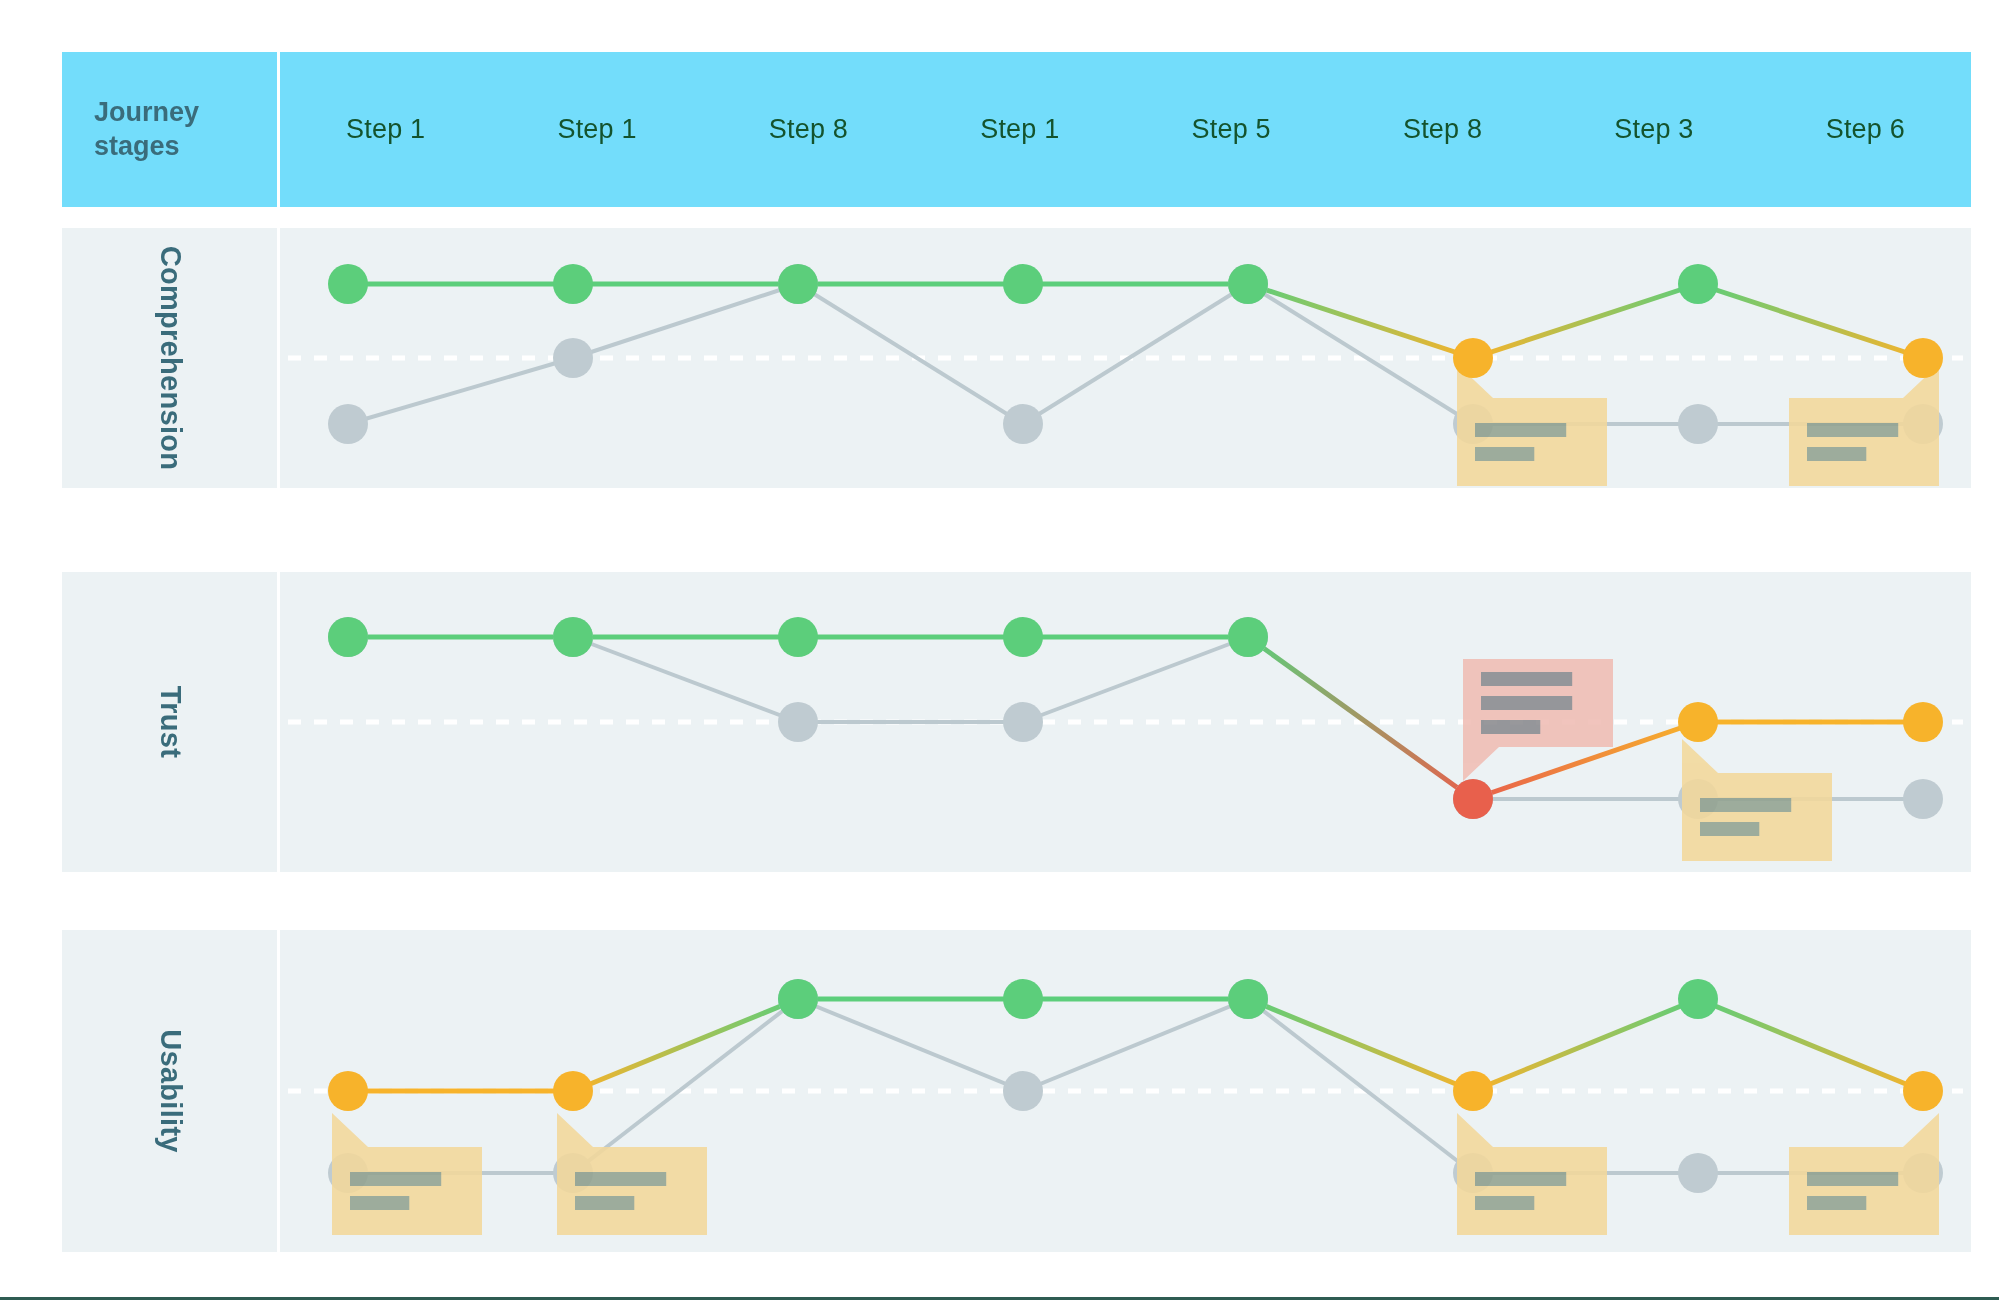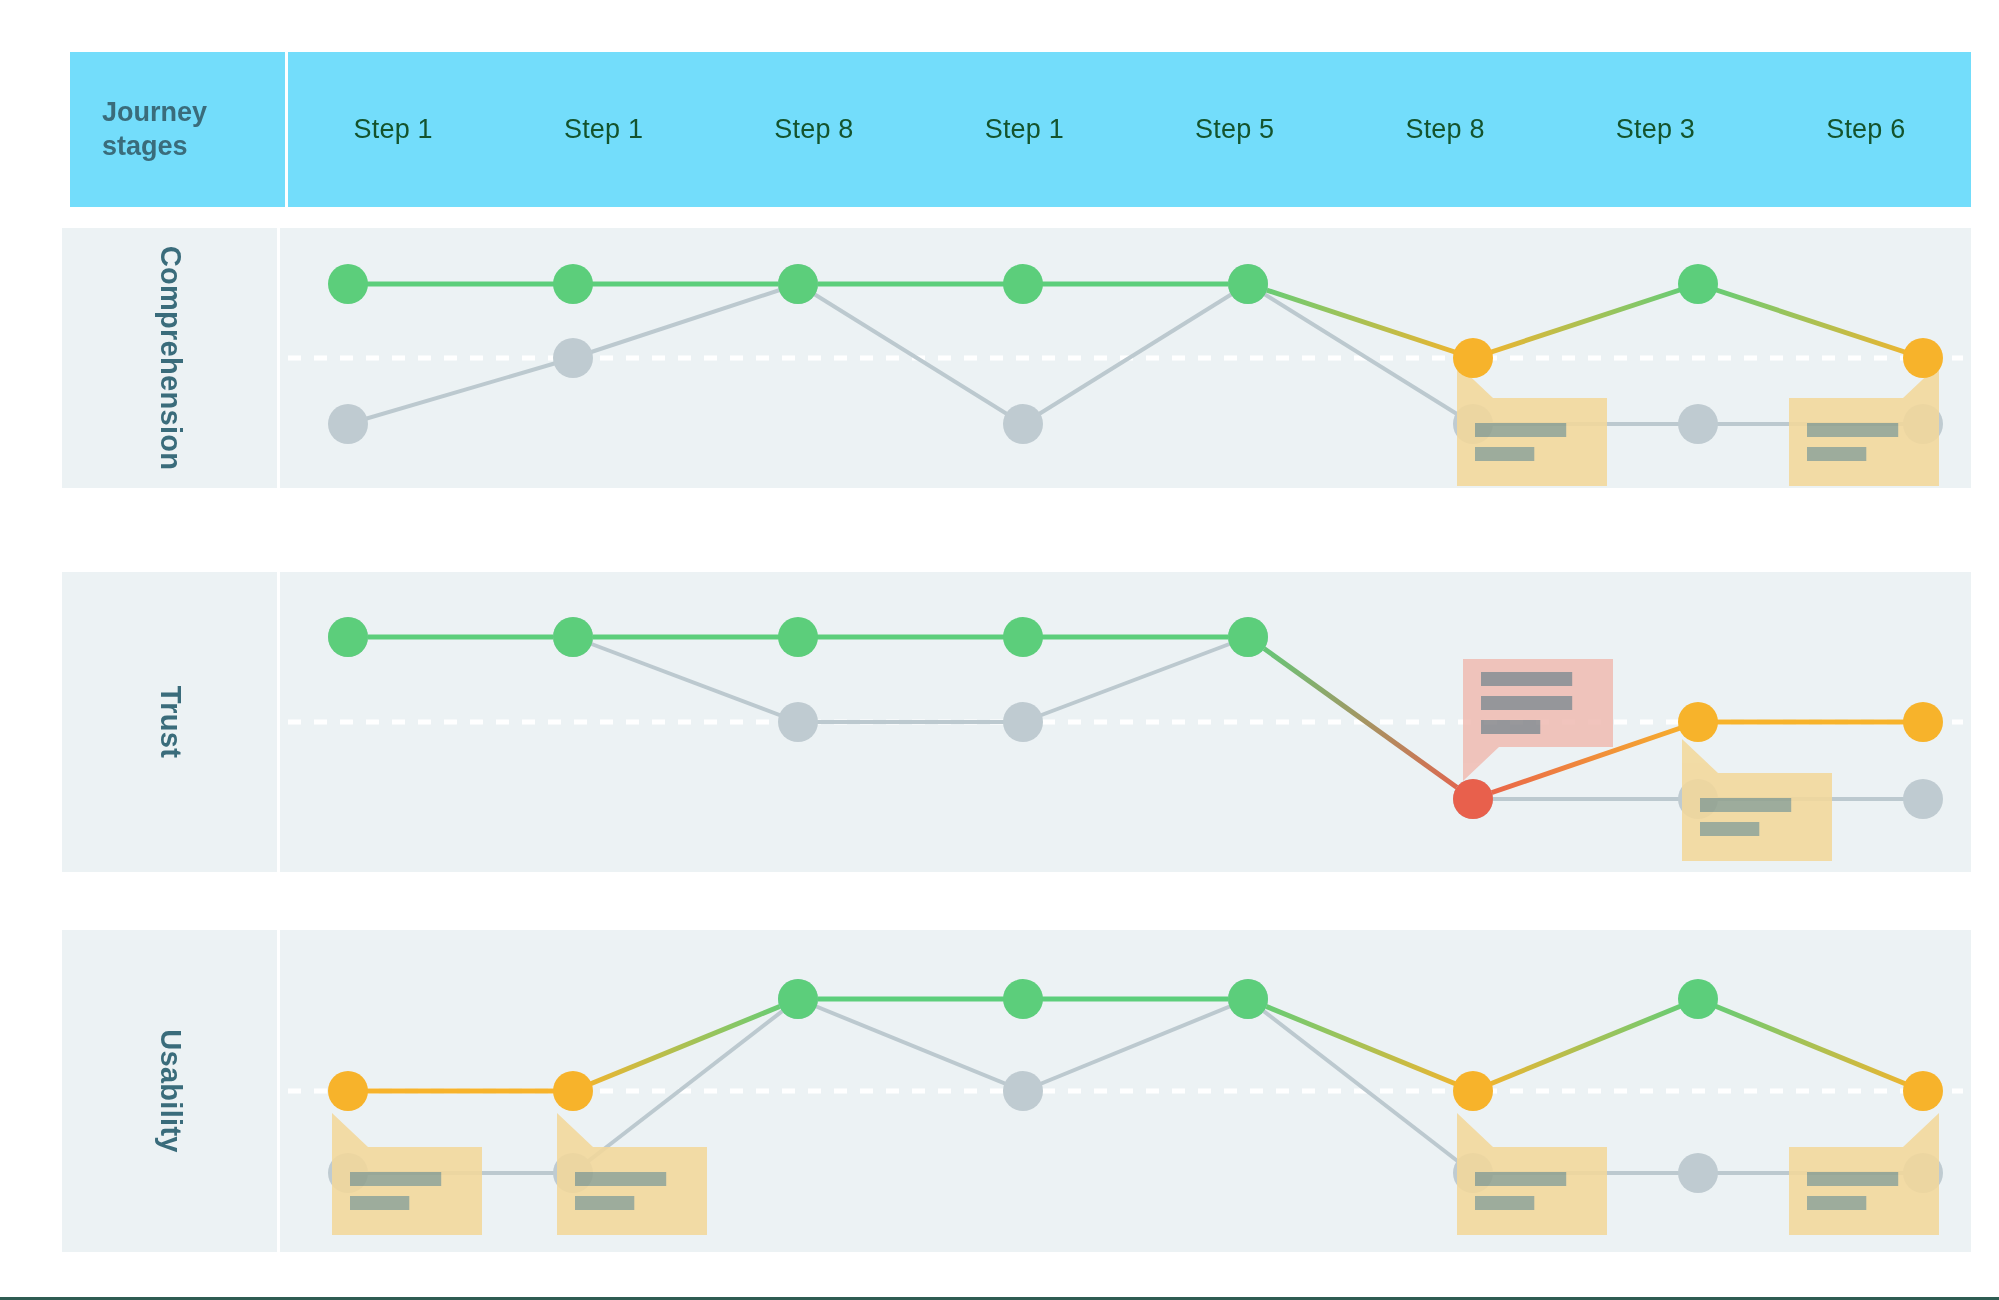--- a/index.html
+++ b/index.html
@@ -32,21 +32,20 @@
   }
   .header-corner {
     width: 215px;
     height: 100%;
     background: #73DDFB;
     box-sizing: border-box;
     display: flex;
     align-items: center;
     padding-left: 32px;
     margin-right: 3px;
-    margin-left: 8px;
   }
   .header-corner-text {
     color: #3A6C7B;
     font-size: 27px;
     font-weight: bold;
     line-height: 1.25;
     max-width: 130px;
   }
   .header-steps {
     flex: 1;

